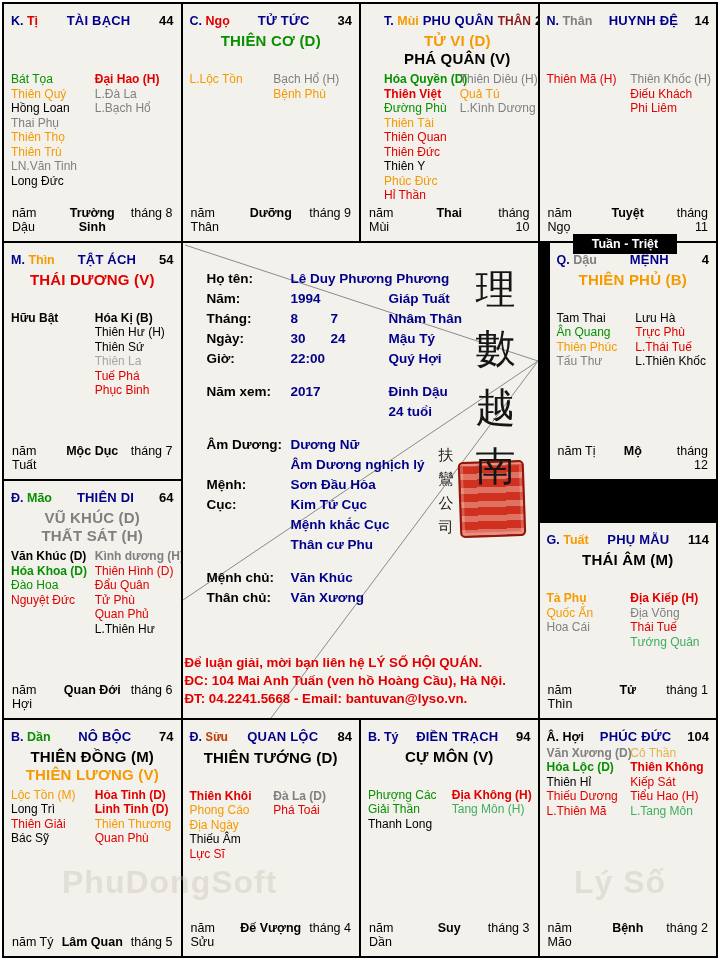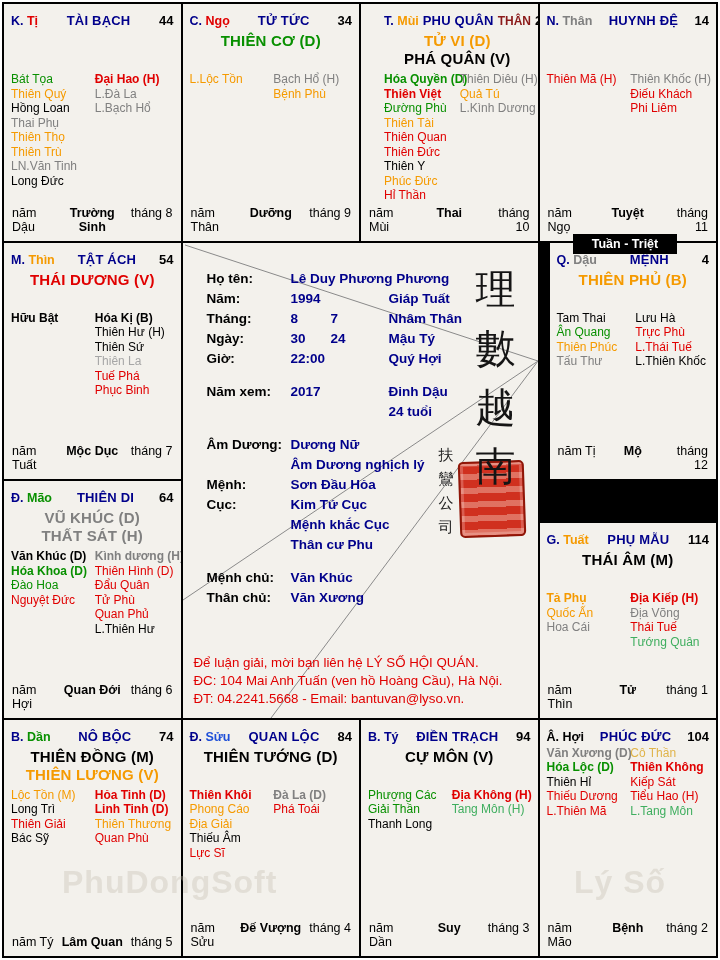--- a/index.html
+++ b/index.html
@@ -25,21 +25,21 @@
 
   .center-panel{grid-row:2 / span 2;grid-column:2 / span 2;order:5;position:relative;background:#f3f1ec;overflow:hidden;}
   .aspect-lines{position:absolute;inset:0;width:100%;height:100%;z-index:0;}
   .info-rows{position:relative;z-index:2;padding:26px 0 0 24px;font-weight:700;font-size:13.5px;}
   .crow{display:flex;line-height:20px;height:20px;white-space:nowrap;}
   .crow.gap{margin-top:13px;}
   .cl{width:84px;color:#000;flex:none;}
   .cv1{width:40px;color:#00008B;flex:none;}
   .cv2{width:58px;color:#00008B;flex:none;}
   .cv3{color:#00008B;}
-  .contact{position:absolute;left:11px;bottom:10px;z-index:3;color:#e00000;font-weight:400;font-size:13.3px;line-height:18px;white-space:nowrap;}
+  .contact{position:absolute;left:2px;bottom:10px;z-index:3;color:#e00000;font-weight:700;font-size:13.3px;line-height:18px;white-space:nowrap;}
   .calli-big{position:absolute;left:286px;top:24px;width:54px;z-index:3;display:flex;flex-direction:column;gap:15px;align-items:center;
              font-family:"DejaVu Serif",serif;font-size:40px;line-height:44px;color:#151515;}
   .calli-small{position:absolute;left:256px;top:204px;z-index:3;display:flex;flex-direction:column;gap:8px;
              font-family:"DejaVu Serif",serif;font-size:15px;line-height:16px;color:#222;}
   .seal{position:absolute;left:276px;top:218px;width:62px;height:72px;z-index:1;border-radius:5px;transform:rotate(-2deg);
         background:repeating-linear-gradient(0deg, rgba(255,236,222,.35) 0 6px, rgba(0,0,0,0) 6px 14px),#d0301f;
         border:2px solid #8f1608;box-shadow:inset 0 0 0 3px rgba(255,255,255,.22);}
 
   .badge{position:absolute;left:571px;top:232px;width:104px;height:20px;background:#000;color:#fff;
          font-size:12.5px;font-weight:700;text-align:center;line-height:20px;z-index:6;}
@@ -424,32 +424,32 @@
           </div>
         </div>
         <div class="cell-footer">
           <span class="fy">năm Tý</span>
           <span class="fs">Lâm Quan</span>
           <span class="fm">tháng 5</span>
         </div>
       </div>
       <div class="cell" style="order: 10;">
         <div class="cell-header">
-          <span class="stem"><b class="pfx" style="color: rgb(0, 0, 139);">Đ.</b> <b class="branch" style="color: #1d4ed8;">Sửu</b></span>
+          <span class="stem"><b class="pfx" style="color: rgb(0, 0, 139);">Đ.</b> <b class="branch" style="color: #c2410c; font-family: Liberation Mono, monospace;">Sửu</b></span>
           <span class="pname">QUAN LỘC</span>
           <span class="pnum">84</span>
         </div>
         <div class="mains">
           <div class="mainline" style="color: rgb(0, 0, 0);">THIÊN TƯỚNG (D)</div>
         </div>
         <div class="cols">
           <div class="col">
             <div class="star" style="color: rgb(224, 0, 0); font-weight: 700;">Thiên Khôi</div>
             <div class="star" style="color: rgb(245, 154, 0);">Phong Cáo</div>
-            <div class="star" style="color: rgb(245, 154, 0);">Địa Giải</div>
+            <div class="star" style="color: rgb(245, 154, 0);">Địa Ngày</div>
             <div class="star" style="color: rgb(0, 0, 0);">Thiếu Âm</div>
             <div class="star" style="color: rgb(224, 0, 0);">Lực Sĩ</div>
           </div>
           <div class="col">
             <div class="star" style="color: rgb(128, 128, 128); font-weight: 700;">Đà La (D)</div>
             <div class="star" style="color: rgb(224, 0, 0);">Phá Toái</div>
           </div>
         </div>
         <div class="cell-footer">
           <span class="fy">năm Sửu</span>

